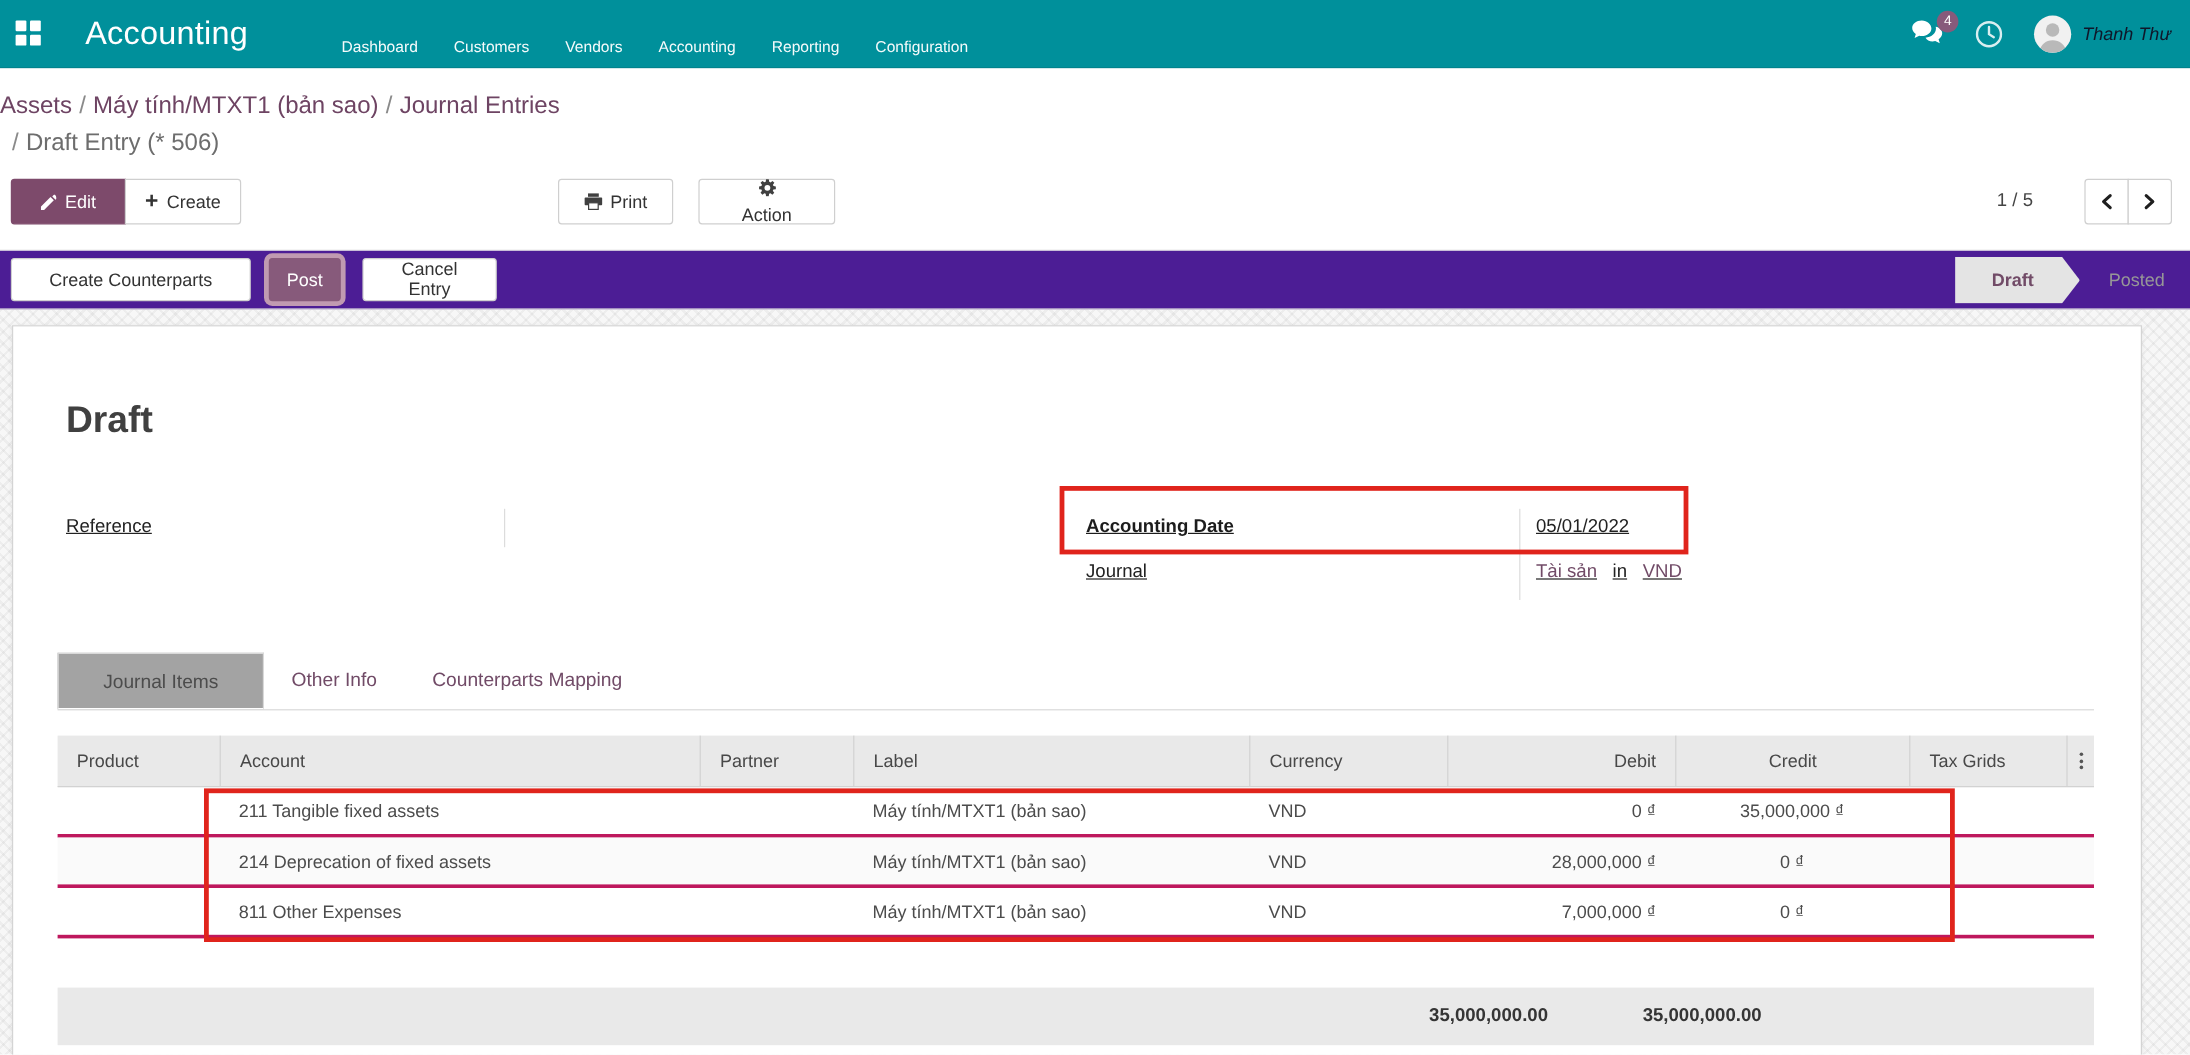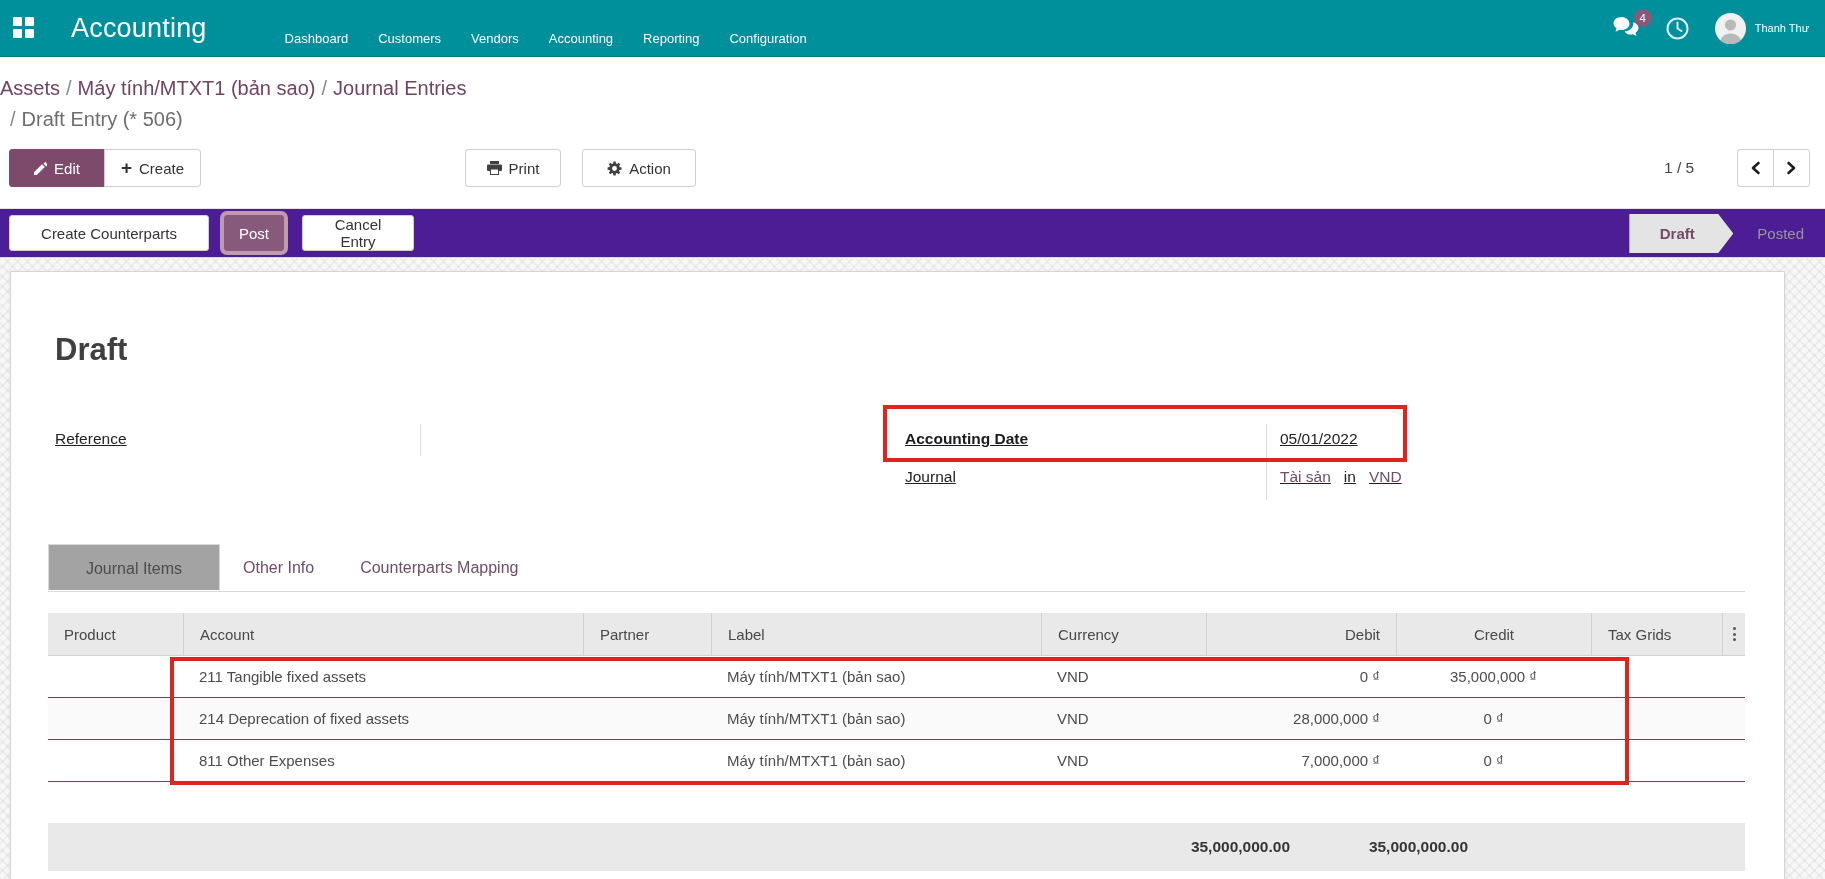--- a/index.html
+++ b/index.html
@@ -14,40 +14,40 @@
              gap:3px;cursor:pointer;}
   .apps-icon span{background:#fff;border-radius:1px;}
   .app-title{color:#fff;font-size:27px;font-weight:400;margin-left:36px;letter-spacing:.2px;}
   .topnav{display:flex;margin-left:78px;gap:30px;}
   .topnav a{color:rgba(255,255,255,.96);font-size:13px;text-decoration:none;line-height:57px;margin-top:20px;}
   .tb-right{margin-left:auto;display:flex;align-items:center;gap:26px;}
   .chat-wrap{position:relative;width:27px;height:24px;}
   .badge{position:absolute;top:-7px;right:-12px;min-width:18px;height:18px;border-radius:9px;
          background:#875a7b;color:#fff;font-size:11.5px;line-height:18px;text-align:center;padding:0 2px;box-sizing:border-box;}
   .avatar{width:31px;height:31px;border-radius:50%;background:#f1f1f1;overflow:hidden;display:flex;align-items:flex-end;justify-content:center;}
-  .username{color:#ffffff;font-size:11px;}
+  .username{color:#0f172a;font-size:15px;font-style:italic;}
 
   
   .control-panel{position:absolute;left:0;top:57px;width:100%;height:152px;background:#fff;
                  border-bottom:1px solid #e4e4e4;box-sizing:border-box;}
   .breadcrumb{padding:16px 0 0 0;font-size:20px;line-height:31px;color:#888;}
   .breadcrumb a{color:#6e4463;text-decoration:none;}
   .breadcrumb .sep{color:#8a8a8a;padding:0 6px;}
   .breadcrumb .current{color:#6d6d6d;}
   .bc-line2{padding-left:4px;}
 
   .btn{box-sizing:border-box;height:38px;border:1px solid #cfcfcf;background:#fff;color:#333;
        font-size:15px;font-family:inherit;display:inline-flex;align-items:center;justify-content:center;
        gap:7px;cursor:pointer;border-radius:3px;padding:0 14px;}
   .btn.primary{background:#7d4a6b;border-color:#7d4a6b;color:#fff;}
   .toolbar-left{position:absolute;left:9px;top:92px;display:flex;}
   .toolbar-left .btn:first-child{border-top-right-radius:0;border-bottom-right-radius:0;width:96px;}
   .toolbar-left .btn:last-child{border-top-left-radius:0;border-bottom-left-radius:0;margin-left:-1px;width:97px;}
   .btn-print{position:absolute;left:465px;top:92px;width:96px;}
-  .btn-action{position:absolute;left:582px;top:92px;width:114px;}
+  .btn-action{position:absolute;left:582px;top:92px;width:114px;flex-direction:column;}
   .plus-glyph{font-size:19px;font-weight:700;line-height:1;margin-top:-2px;}
   .pager-text{position:absolute;left:1664px;top:92px;height:38px;line-height:38px;font-size:15.5px;color:#444;}
   .pager-btns{position:absolute;left:1737px;top:92px;display:flex;}
   .pager-btns .btn{width:37px;padding:0;}
   .pager-btns .btn:first-child{border-radius:3px 0 0 3px;}
   .pager-btns .btn:last-child{border-radius:0 3px 3px 0;margin-left:-1px;}
 
   
   .statusbar{position:absolute;left:0;top:209px;width:100%;height:49px;background:#4c1d95;
              border-bottom:1px solid #dcdcdc;box-sizing:border-box;}
@@ -82,21 +82,21 @@
   .tab{height:47px;line-height:47px;padding:0 23px;font-size:16px;color:#714b67;cursor:pointer;box-sizing:border-box;}
   .tab.active{width:172px;padding:0;text-align:center;color:#4c4c4c;background:#a3a3a3;
               border:1px solid #d9d9d9;border-bottom:1px solid #fff;margin-bottom:-1px;}
 
   
   .jtable{position:absolute;left:37px;top:341px;width:1697px;font-size:15px;color:#4c4c4c;}
   .trow{display:flex;width:100%;box-sizing:border-box;}
   .thead{height:43px;line-height:43px;background:#e9e9e9;border-bottom:1px solid #d2d2d2;}
   .thead .cell{border-left:1px solid #d2d2d2;color:#484848;}
   .thead .cell:first-child{border-left:none;}
-  .tbody-row{height:42px;line-height:42px;border-bottom:1px solid #be185d;cursor:pointer;}
+  .tbody-row{height:42px;line-height:42px;border-bottom:3px solid #be185d;cursor:pointer;}
   .tbody-row:nth-child(odd){background:#fafafa;}
   .cell{box-sizing:border-box;padding:0 16px;white-space:nowrap;overflow:hidden;}
   .c-product{width:135px;}
   .c-account{width:400px;}
   .c-partner{width:128px;}
   .c-label{width:330px;}
   .c-currency{width:165px;}
   .c-debit{width:190px;text-align:right;}
   .c-credit{width:195px;text-align:center;}
   .c-tax{width:131px;}

